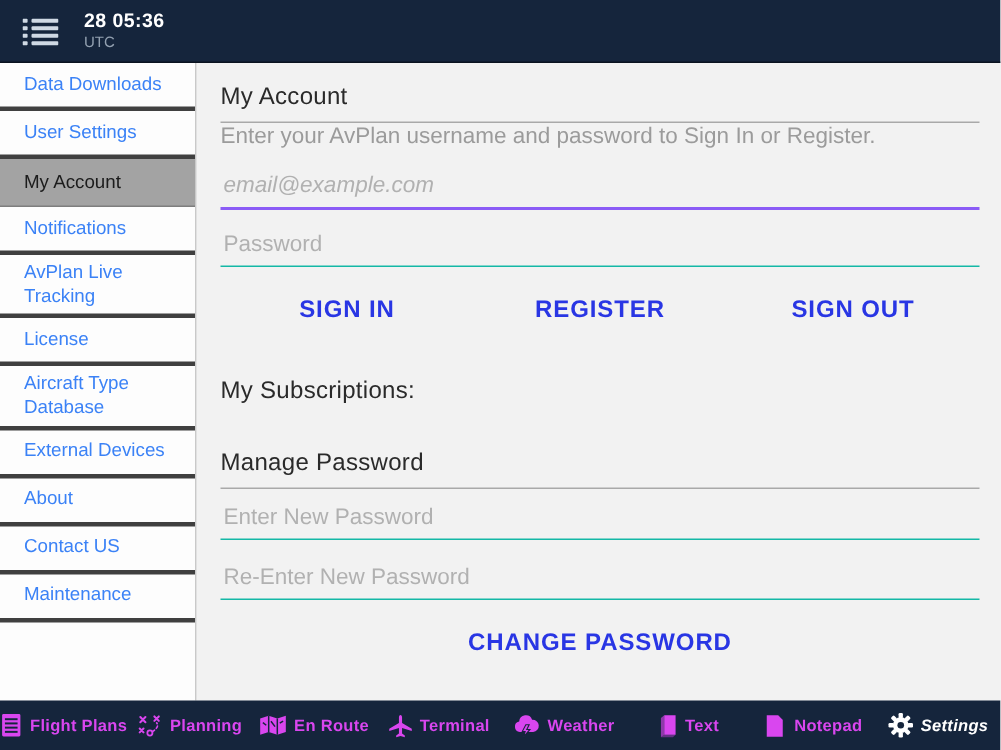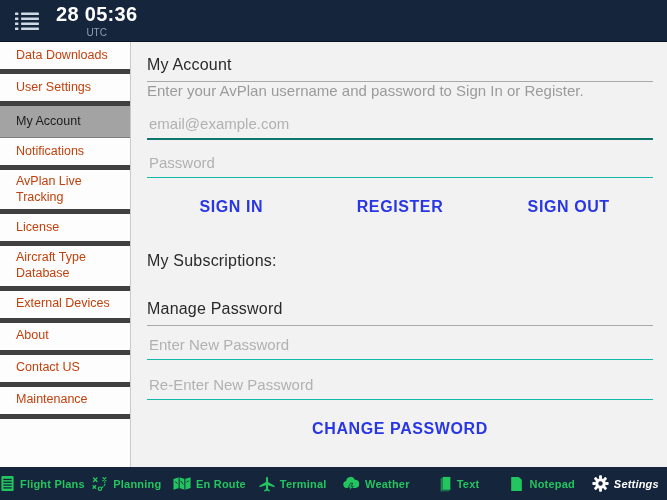--- a/index.html
+++ b/index.html
@@ -24,38 +24,38 @@
     border-bottom: 1px solid #0a1320;
   }
   .menu-btn {
     width: 30px; height: 26px;
     display: flex; align-items: center; justify-content: center;
     margin-right: 14px;
     color: #cfd9e4;
     cursor: pointer;
   }
   .clock { display: flex; flex-direction: column; line-height: 1.1; }
-  .clock .time { color: #ffffff; font-size: 20px; font-weight: bold; letter-spacing: 0.3px; }
-  .clock .tz { color: #92a0b0; font-size: 10px; margin-top: 2px; text-align: center; }
+  .clock .time { color: #ffffff; font-size: 13px; font-weight: bold; letter-spacing: 0.3px; }
+  .clock .tz { color: #92a0b0; font-size: 10px; margin-top: 2px; }
 
   
   .middle { flex: 1 1 auto; display: flex; min-height: 0; }
 
   .sidebar {
     width: 131px; flex: 0 0 131px;
     background: #fdfdfd;
     border-right: 1px solid #c9c9c9;
     display: flex; flex-direction: column;
   }
   .side-item {
     min-height: 32px;
     display: flex; align-items: center;
     padding: 4px 8px 4px 16px;
-    font-size: 12.5px; color: #c2410c;
-    border-bottom: 5px solid #404040;
+    font-size: 12.5px; color: #3b82f6;
+    border-bottom: 3px solid #404040;
     cursor: pointer;
     line-height: 1.25;
   }
   .side-item.selected {
     background: #a3a3a3;
     border-bottom: 1px solid #7e7e7e;
     color: #1c1c1c;
   }
 
   .content {
@@ -73,21 +73,21 @@
   .field {
     display: block; width: 100%;
     background: transparent;
     border: none; outline: none;
     border-bottom: 1px solid #14b8a6;
     font-family: "Liberation Sans", sans-serif;
     font-size: 15px; color: #333;
     padding: 4px 2px 6px 2px;
   }
   .field::placeholder { color: #b1b1b1; opacity: 1; }
-  .field.focused { border-bottom: 2px solid #0f766e; }
+  .field.focused { border-bottom: 2px solid #8b5cf6; font-style: italic; }
   .f-email { margin-top: 12px; }
   .f-pass  { margin-top: 10px; }
   .f-np1   { margin-top: 6px; }
   .f-np2   { margin-top: 12px; }
 
   .btn-row { display: flex; margin-top: 14px; }
   .btn-row .cell { flex: 1 1 0; display: flex; justify-content: center; }
   .text-btn {
     background: none; border: none; cursor: pointer;
     font-family: "Liberation Sans", sans-serif;
@@ -100,21 +100,21 @@
   
   .tabbar {
     height: 33px; flex: 0 0 33px;
     background: #15253c;
     display: flex; align-items: stretch;
   }
   .tab {
     flex: 1 1 0;
     display: flex; align-items: center; justify-content: center;
     gap: 5px;
-    color: #22c55e;
+    color: #d946ef;
     cursor: pointer;
   }
   .tab .tab-label { font-size: 11px; font-weight: bold; letter-spacing: 0.2px; white-space: nowrap; }
   .tab.active { color: #ffffff; font-style: italic; }
   .tab svg { display: block; }
 </style>
 </head>
 <body>
 
 <div class="screen">

